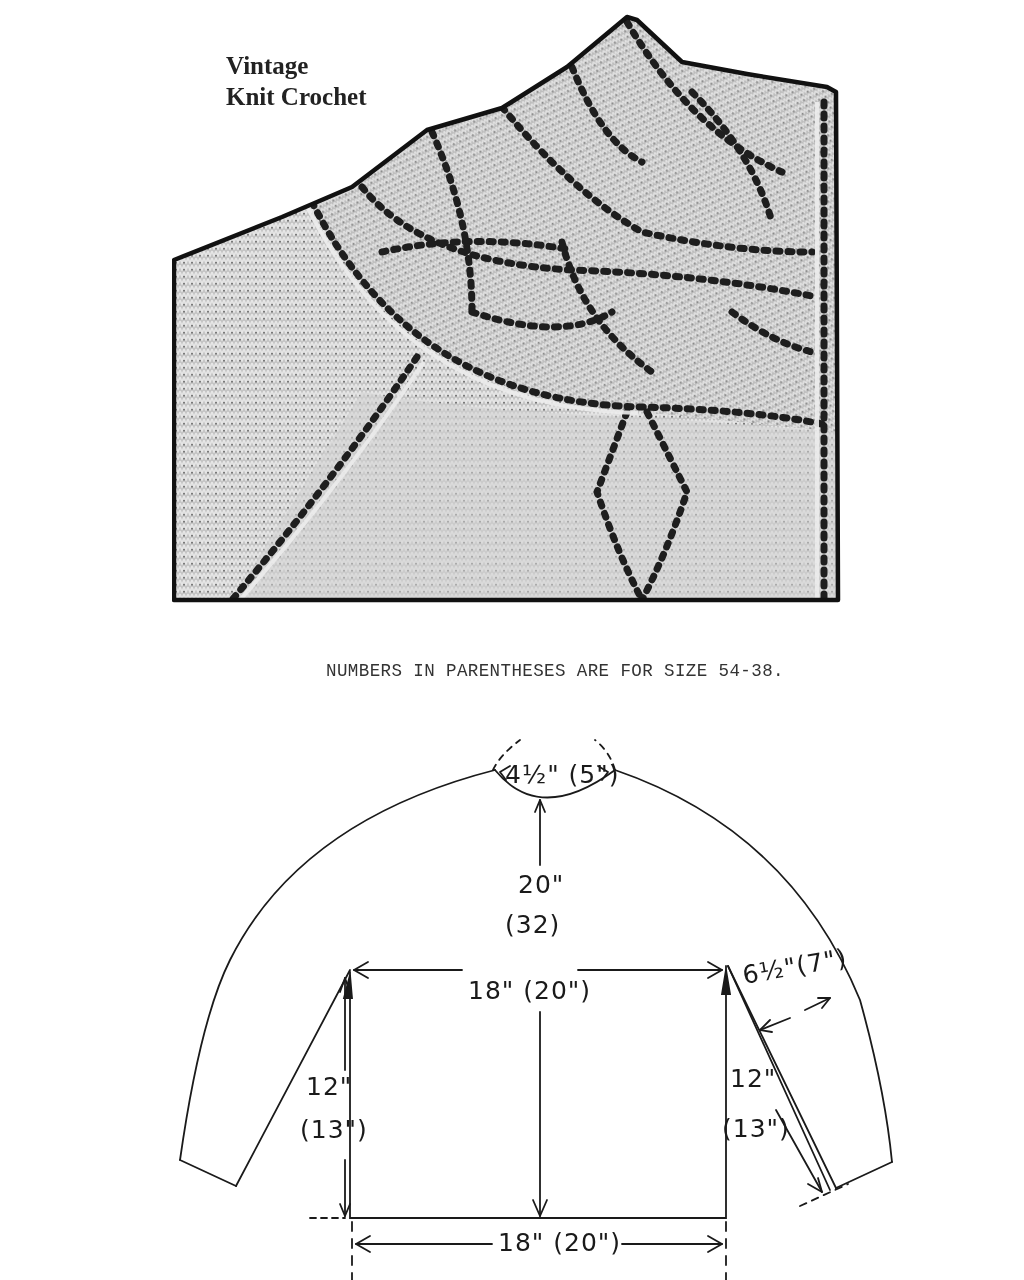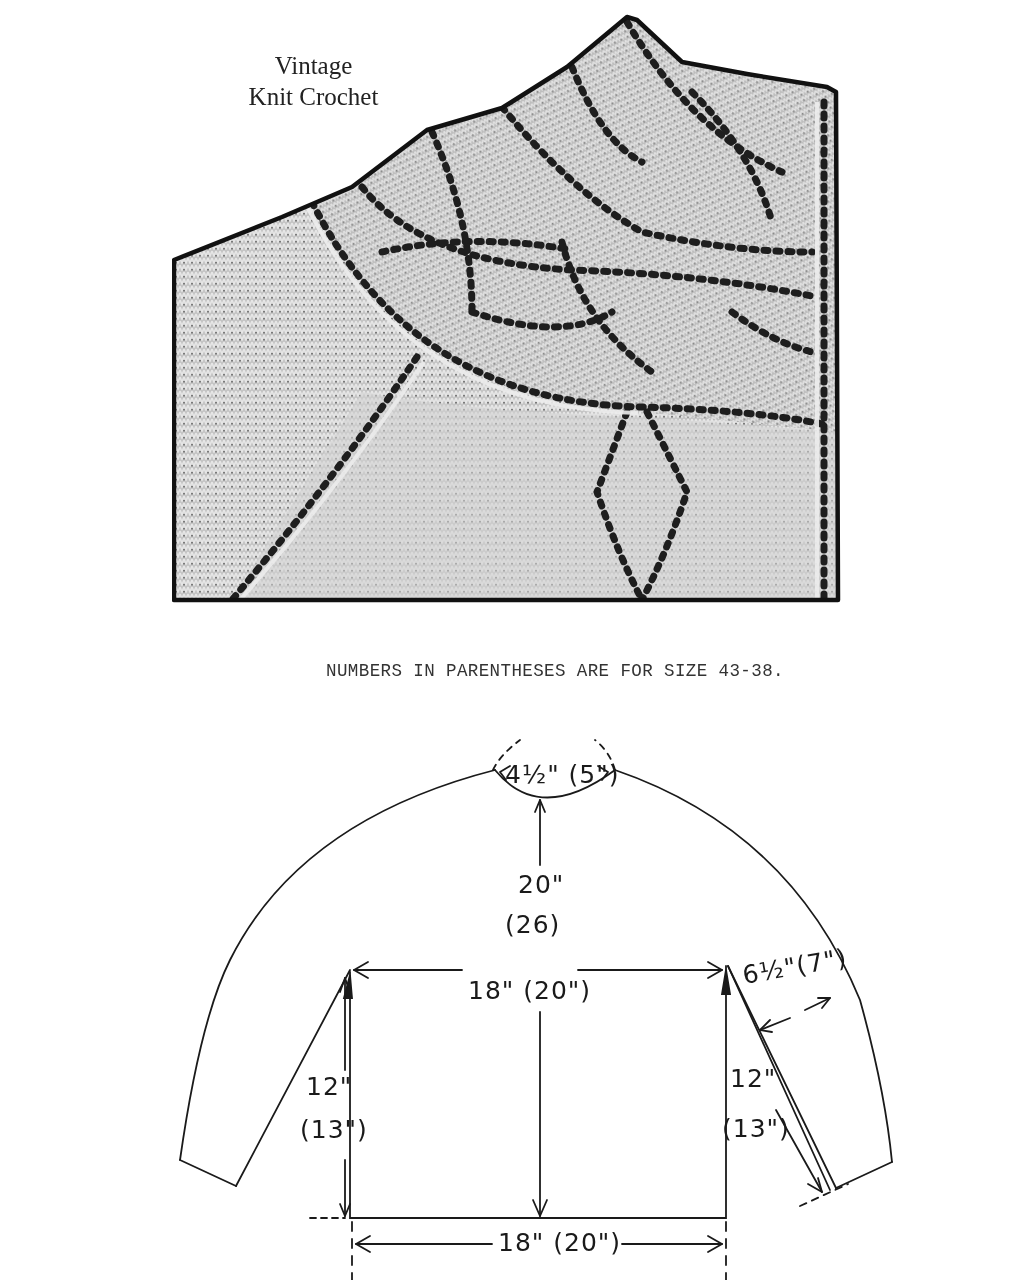--- a/index.html
+++ b/index.html
@@ -3,22 +3,22 @@
 <meta charset="utf-8">
 <style>
   html, body { margin:0; padding:0; background:#ffffff; }
   body { width:1024px; height:1280px; position:relative; overflow:hidden;
          font-family:"Liberation Serif", serif; color:#111; }
 
   
   .photo { position:absolute; left:172px; top:12px; width:672px; height:600px; }
   .photo svg { position:absolute; left:0; top:0; width:672px; height:600px; }
 
-  .watermark { position:absolute; left:226px; top:50px; width:175px; text-align:center;
-               font-family:"Liberation Serif", serif; font-weight:normal; font-size:25px;
+  .watermark { position:absolute; left:226px; top:50px; width:175px; 
+               font-family:"Liberation Serif", serif; font-weight:bold; font-size:25px;
                line-height:31px; color:#222; }
 
   
   .notes { position:absolute; left:220px; top:656px; width:670px; text-align:center;
            font-family:"Liberation Mono", monospace; font-size:17.5px; letter-spacing:0.4px;
            color:#333; line-height:30px; }
 
   
   .schematic { position:absolute; left:0; top:730px; width:1024px; height:550px; }
   .schematic svg { width:1024px; height:550px; }
@@ -79,21 +79,21 @@
     <path d="M2 588 L2 248 L110 205 L180 175 L255 118 L330 96 L395 55 L455 5 L465 8 L510 50 L575 62 L655 75 L664 80 L666 588 Z" fill="none" stroke="#111" stroke-width="4.5" stroke-linejoin="round"></path>
   </svg>
 </div>
 
 <div class="watermark">
   <div>Vintage</div>
   <div>Knit Crochet</div>
 </div>
 
 <div class="notes">
-  <div>NUMBERS IN PARENTHESES ARE FOR SIZE 43-38.</div>
+  <div>NUMBERS IN PARENTHESES ARE FOR SIZE 54-38.</div>
 </div>
 
 <div class="schematic">
   <svg viewBox="0 730 1024 550" fill="none" stroke="#1a1a1a" stroke-width="1.8" stroke-linecap="round">
 
     <path d="M495 770 Q300 820 230 960 Q200 1020 180 1160"></path>
 
     <path d="M180 1160 L236 1186"></path>
 
     <path d="M236 1186 L350 970"></path>
@@ -150,21 +150,21 @@
     <path d="M622 1244 L722 1244"></path>
     <path d="M722 1244 L708 1236 M722 1244 L708 1252"></path>
 
     <path d="M350 975 L344 998 L352 998 Z" fill="#1a1a1a"></path>
     <path d="M726 970 L722 994 L730 994 Z" fill="#1a1a1a"></path>
   </svg>
 
   
   <div class="dim" style="left:505px; top:30px;">4½" (5")</div>
   <div class="dim" style="left:518px; top:140px;">20"</div>
-  <div class="dim" style="left:505px; top:180px;">(26)</div>
+  <div class="dim" style="left:505px; top:180px;">(32)</div>
   <div class="dim" style="left:468px; top:246px;">18" (20")</div>
   <div class="dim" style="left:742px; top:222px; transform:rotate(-10deg);">6½"(7")</div>
   <div class="dim" style="left:306px; top:342px;">12"</div>
   <div class="dim" style="left:300px; top:385px;">(13")</div>
   <div class="dim" style="left:730px; top:334px;">12"</div>
   <div class="dim" style="left:722px; top:384px;">(13")</div>
   <div class="dim" style="left:498px; top:498px;">18" (20")</div>
 </div>
 
 </body></html>

